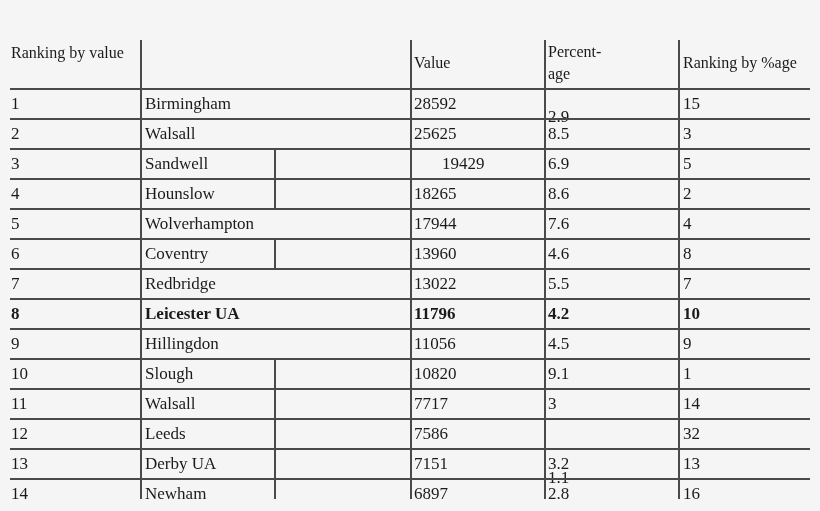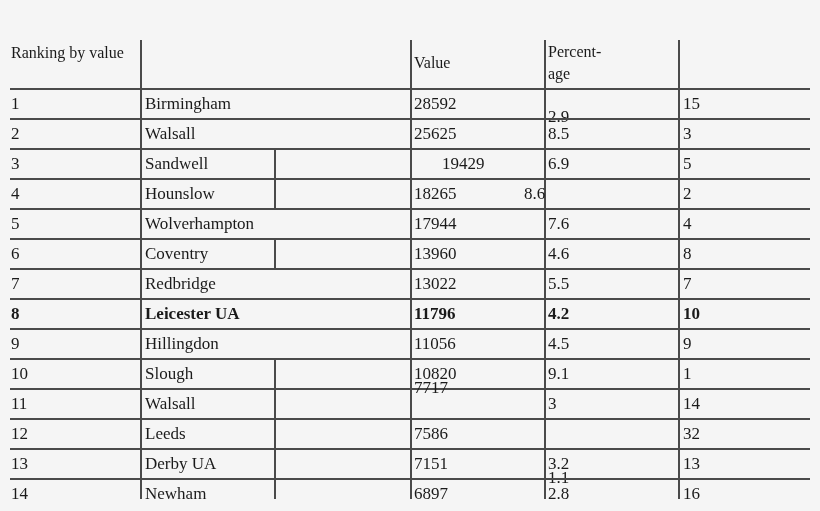--- a/index.html
+++ b/index.html
@@ -18,20 +18,21 @@
 </style>
 </head>
 <body>
 
 <div class="tbl" id="tbl">
 
   <div class="cell hdr" style="left:1px; top:3px;">Ranking by value</div>
   <div class="cell hdr" style="left:404px; top:13px;">Value</div>
   <div class="cell hdr" style="left:538px; top:2px;">Percent-</div>
   <div class="cell hdr" style="left:538px; top:24px;">age</div>
+  <div class="cell hdr" style="left:673px; top:13px;">Ranking by %age</div>
 
   <div class="vline" style="left:130px; top:0; height:459px;"></div>
   <div class="vline" style="left:400px; top:0; height:459px;"></div>
   <div class="vline" style="left:534px; top:0; height:459px;"></div>
   <div class="vline" style="left:668px; top:0; height:459px;"></div>
 <div class="hline" style="top: 48px;"></div>
     <div>
       <div class="cell" style="left: 1px; top: 54px;">1</div>
       <div class="cell" style="left: 135px; top: 54px;">Birmingham</div>
       <div class="cell" style="left: 404px; top: 54px;">28592</div>
@@ -53,21 +54,21 @@
       <div class="cell" style="left: 404px; top: 114px; margin-left: 28px;">19429</div>
       <div class="cell" style="left: 538px; top: 114px;">6.9</div>
       <div class="cell" style="left: 673px; top: 114px;">5</div>
       <div class="vline" style="left: 264px; top: 108px; height: 30px;"></div>
     </div>
     <div class="hline" style="top: 138px;"></div>
     <div>
       <div class="cell" style="left: 1px; top: 144px;">4</div>
       <div class="cell" style="left: 135px; top: 144px;">Hounslow</div>
       <div class="cell" style="left: 404px; top: 144px;">18265</div>
-      <div class="cell" style="left: 514px; top: 144px;">8.6</div>
+      <div class="cell" style="left: 538px; top: 144px;">8.6</div>
       <div class="cell" style="left: 673px; top: 144px;">2</div>
       <div class="vline" style="left: 264px; top: 138px; height: 30px;"></div>
     </div>
     <div class="hline" style="top: 168px;"></div>
     <div>
       <div class="cell" style="left: 1px; top: 174px;">5</div>
       <div class="cell" style="left: 135px; top: 174px;">Wolverhampton</div>
       <div class="cell" style="left: 404px; top: 174px;">17944</div>
       <div class="cell" style="left: 538px; top: 174px;">7.6</div>
       <div class="cell" style="left: 673px; top: 174px;">4</div>
@@ -111,21 +112,21 @@
       <div class="cell" style="left: 135px; top: 324px;">Slough</div>
       <div class="cell" style="left: 404px; top: 324px;">10820</div>
       <div class="cell" style="left: 538px; top: 324px;">9.1</div>
       <div class="cell" style="left: 673px; top: 324px;">1</div>
       <div class="vline" style="left: 264px; top: 318px; height: 30px;"></div>
     </div>
     <div class="hline" style="top: 348px;"></div>
     <div>
       <div class="cell" style="left: 1px; top: 354px;">11</div>
       <div class="cell" style="left: 135px; top: 354px;">Walsall</div>
-      <div class="cell" style="left: 404px; top: 338px;">7717</div>
+      <div class="cell" style="left: 404px; top: 354px;">7717</div>
       <div class="cell" style="left: 538px; top: 354px;">3</div>
       <div class="cell" style="left: 673px; top: 354px;">14</div>
       <div class="vline" style="left: 264px; top: 348px; height: 30px;"></div>
     </div>
     <div class="hline" style="top: 378px;"></div>
     <div>
       <div class="cell" style="left: 1px; top: 384px;">12</div>
       <div class="cell" style="left: 135px; top: 384px;">Leeds</div>
       <div class="cell" style="left: 404px; top: 384px;">7586</div>
       <div class="cell" style="left: 538px; top: 384px; margin-top: 44px;">1.1</div>

